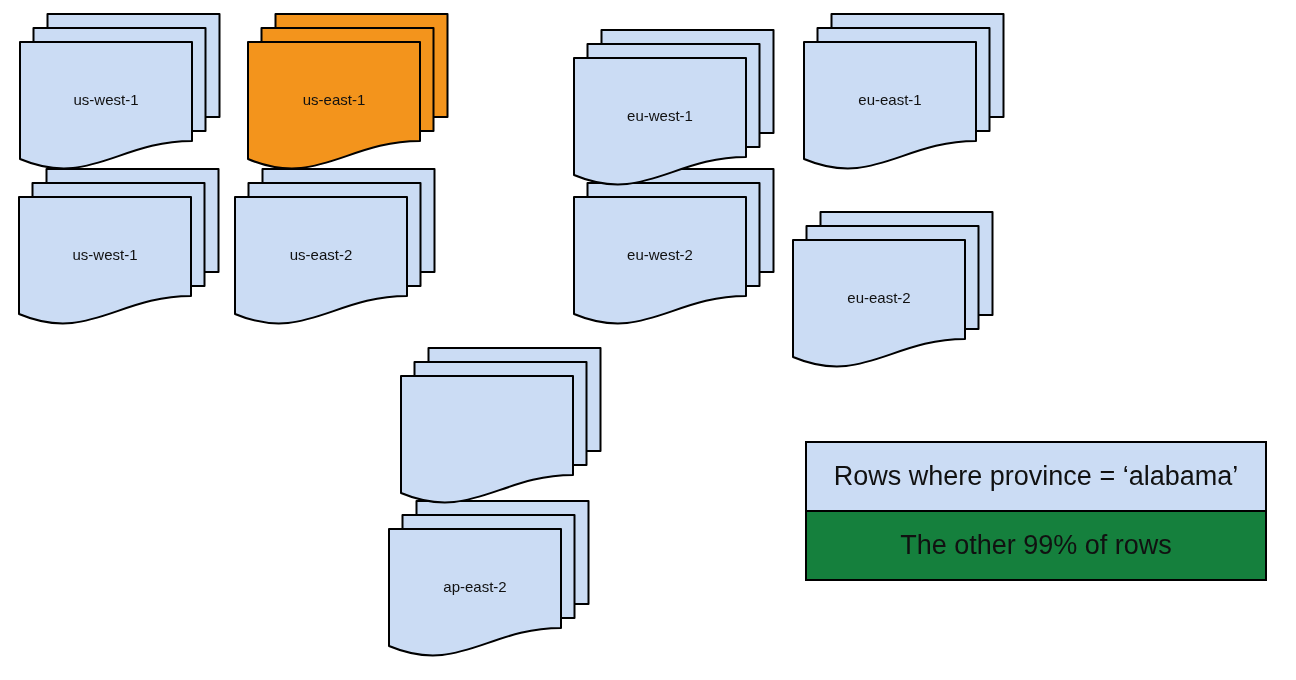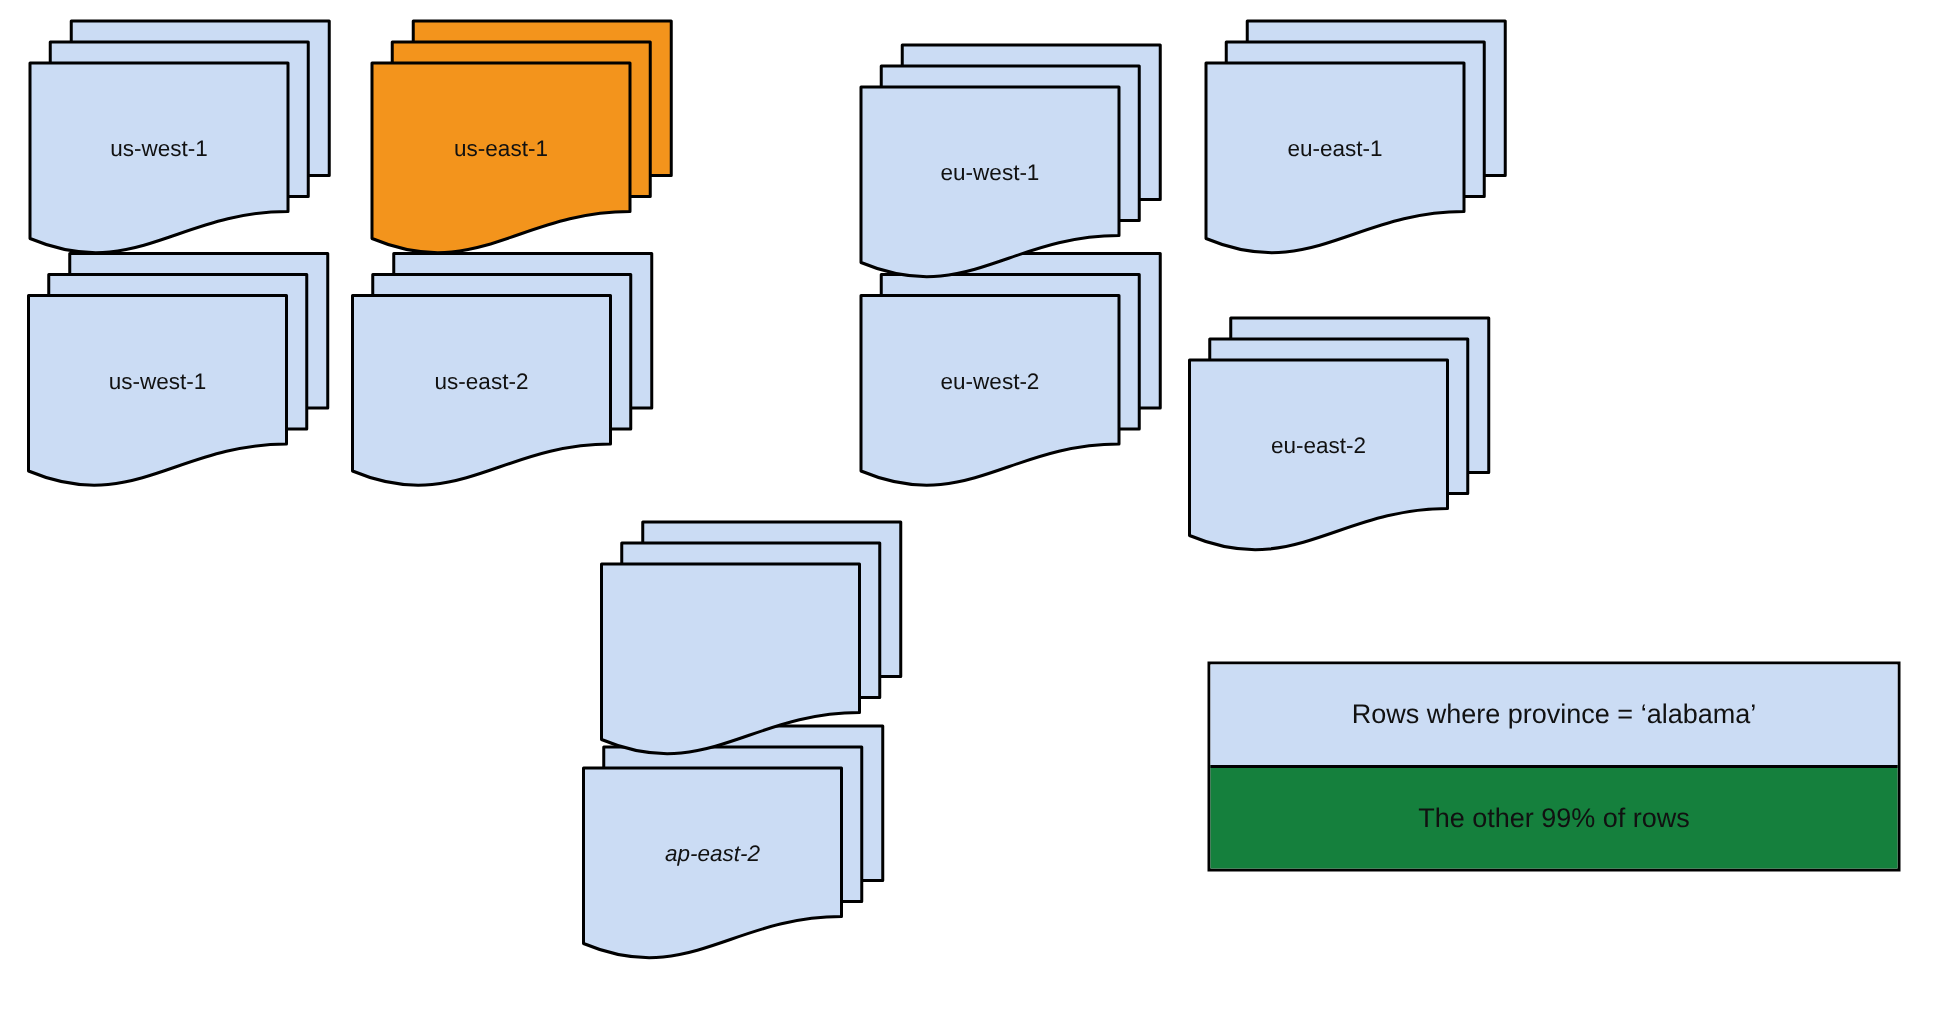--- a/index.html
+++ b/index.html
@@ -26,31 +26,31 @@
 
   .pos-us-west-1{left:19px; top:13px; z-index:2;}
   .pos-us-east-1{left:247px;top:13px; z-index:2;}
   .pos-eu-west-1{left:573px;top:13px; z-index:2;margin-top:16px;}
   .pos-eu-east-1{left:803px;top:13px; z-index:2;}
   .pos-us-west-2{left:18px; top:168px;z-index:1;}
   .pos-us-east-2{left:234px;top:168px;z-index:1;}
   .pos-eu-west-2{left:573px;top:168px;z-index:1;}
   .pos-eu-east-2{left:792px;top:168px;z-index:1;margin-top:43px;}
   .pos-ap-east-1{left:400px;top:347px;z-index:2;}
-  .pos-ap-east-2{left:388px;top:483px;z-index:1;font-style:italic;}
+  .pos-ap-east-2{left:388px;top:500px;z-index:1;}
 
   
   .legend{
     position:absolute;left:805px;top:441px;width:462px;height:140px;
     border:2px solid #000000;box-sizing:border-box;
     display:flex;flex-direction:column;z-index:3;background:#ffffff;
   }
   .legend-row{
     flex:1;display:flex;align-items:center;justify-content:center;
-    font-size:18px;color:#111111;white-space:nowrap;
+    font-size:27px;color:#111111;white-space:nowrap;
   }
   .legend-row.bg-blue{background:#cbdcf4;}
   .legend-row.bg-orange{background:#15803d;border-top:2px solid #000000;}
 </style>
 </head>
 <body>
 
 <div class="canvas">
 
   <div class="stack pos-us-west-1">

